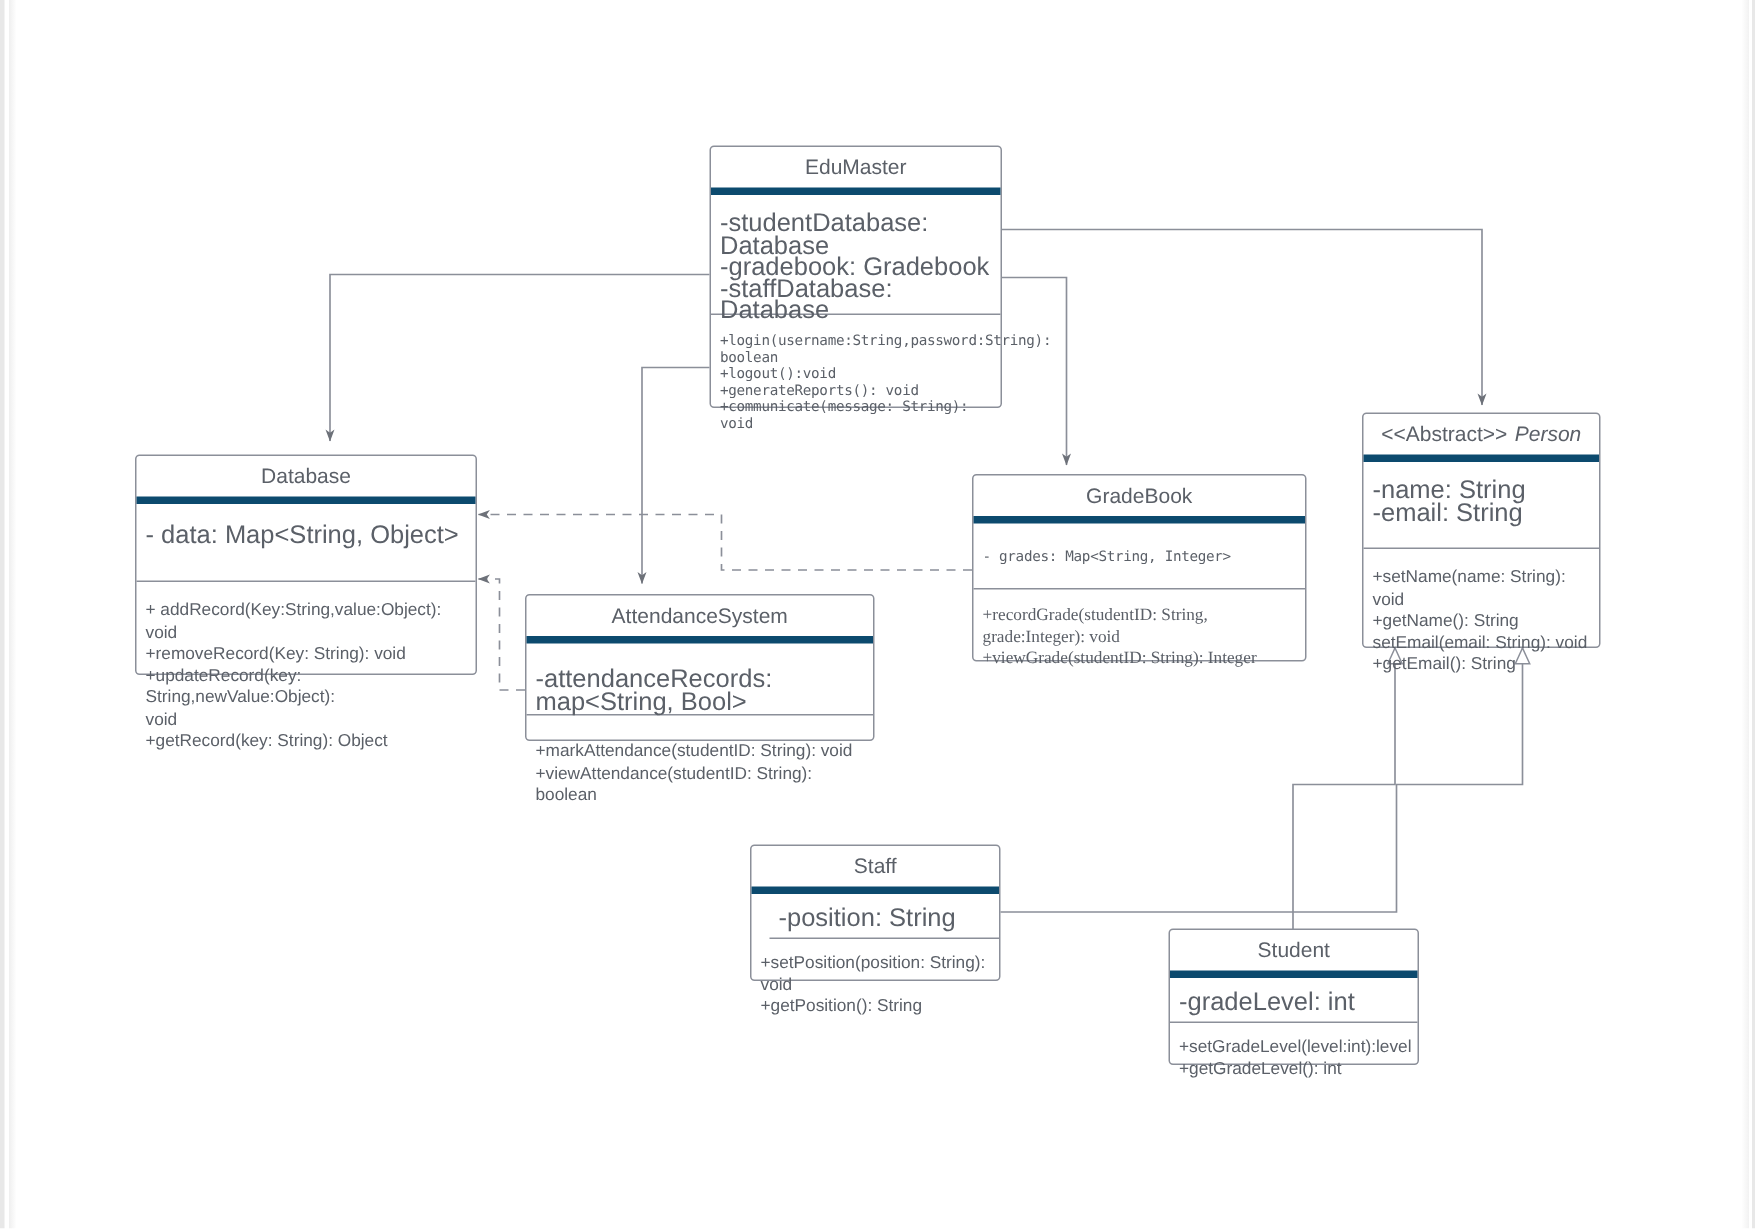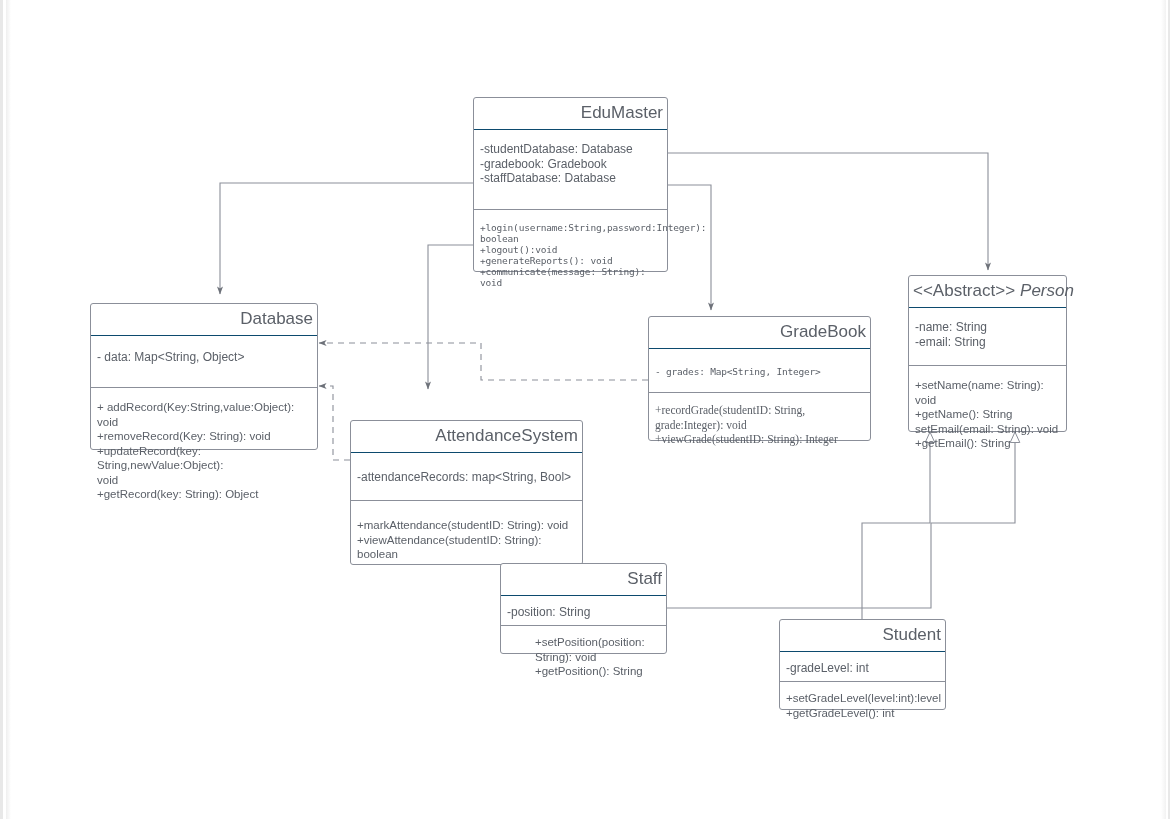--- a/index.html
+++ b/index.html
@@ -46,41 +46,41 @@
 
   .uml-class {
     position: absolute;
     background: #ffffff;
     border: 1px solid #8b8f99;
     border-radius: 3px;
     box-sizing: border-box;
     z-index: 5;
   }
   .uml-title {
-    text-align: right;
+    text-align: center;
     color: #5a5f६b;
     color: #5b6068;
-    font-size: 17px;
+    font-size: 14px;
     padding: 5px 4px 6px 4px;
-    border-bottom: 1px solid #0c4a6e;
+    border-bottom: 5px solid #0c4a6e;
     box-sizing: border-box;
     white-space: nowrap;
   }
   .uml-title .abs-stereo {
   }
   .uml-title .abs-name {
     font-style: italic;
     padding-left: 5px;
   }
   .uml-attrs {
     border-bottom: 1px solid #8b8f99;
     box-sizing: border-box;
     padding: 10px 6px 8px 6px;
     color: #5b6068;
-    font-size: 12px;
+    font-size: 17px;
     line-height: 14.5px;
   }
   .uml-methods {
     box-sizing: border-box;
     padding: 10px 6px 8px 6px;
     color: #5b6068;
     font-size: 11.5px;
     line-height: 14.5px;
   }
   .mono {
@@ -129,21 +129,21 @@
   </svg>
 
   <div class="uml-class" style="left:470px; top:97px; width:195px; height:175px;">
     <div class="uml-title">EduMaster</div>
     <div class="uml-attrs" style="height:80px; padding-top:12px;">
       <div class="row">-studentDatabase: Database</div>
       <div class="row">-gradebook: Gradebook</div>
       <div class="row">-staffDatabase: Database</div>
     </div>
     <div class="uml-methods mono" style="padding-top:12px;">
-      <div class="row">+login(username:String,password:Integer):</div>
+      <div class="row">+login(username:String,password:String):</div>
       <div class="row">boolean</div>
       <div class="row">+logout():void</div>
       <div class="row">+generateReports(): void</div>
       <div class="row">+communicate(message: String): void</div>
     </div>
   </div>
 
   <div class="uml-class" style="left:87px; top:303px; width:228px; height:147px;">
     <div class="uml-title">Database</div>
     <div class="uml-attrs" style="height:52px; padding-top:14px;">
@@ -151,21 +151,21 @@
     </div>
     <div class="uml-methods" style="padding-top:12px;">
       <div class="row">+ addRecord(Key:String,value:Object): void</div>
       <div class="row">+removeRecord(Key: String): void</div>
       <div class="row">+updateRecord(key: String,newValue:Object):</div>
       <div class="row">void</div>
       <div class="row">+getRecord(key: String): Object</div>
     </div>
   </div>
 
-  <div class="uml-class" style="left:347px; top:396px; width:233px; height:145px;margin-top:24px;">
+  <div class="uml-class" style="left:347px; top:396px; width:233px; height:98px;">
     <div class="uml-title">AttendanceSystem</div>
     <div class="uml-attrs" style="height:48px; padding-top:17px;">
       <div class="row">-attendanceRecords: map&lt;String, Bool&gt;</div>
     </div>
     <div class="uml-methods" style="padding-top:17px;">
       <div class="row">+markAttendance(studentID: String): void</div>
       <div class="row">+viewAttendance(studentID: String): boolean</div>
     </div>
   </div>
 
@@ -192,24 +192,24 @@
     <div class="uml-methods" style="padding-top:12px;">
       <div class="row">+setName(name: String): void</div>
       <div class="row">+getName(): String</div>
       <div class="row">setEmail(email: String): void</div>
       <div class="row">+getEmail(): String</div>
     </div>
   </div>
 
   <div class="uml-class" style="left:497px; top:563px; width:167px; height:91px;">
     <div class="uml-title">Staff</div>
-    <div class="uml-attrs" style="height:30px; padding-top:9px;">
+    <div class="uml-attrs" style="height:30px; padding-top:9px;margin-left:12px;">
       <div class="row">-position: String</div>
     </div>
-    <div class="uml-methods" style="padding-top:9px;margin-left:28px;">
+    <div class="uml-methods" style="padding-top:9px;">
       <div class="row">+setPosition(position: String): void</div>
       <div class="row">+getPosition(): String</div>
     </div>
   </div>
 
   <div class="uml-class" style="left:776px; top:619px; width:167px; height:91px;">
     <div class="uml-title">Student</div>
     <div class="uml-attrs" style="height:30px; padding-top:9px;">
       <div class="row">-gradeLevel: int</div>
     </div>

